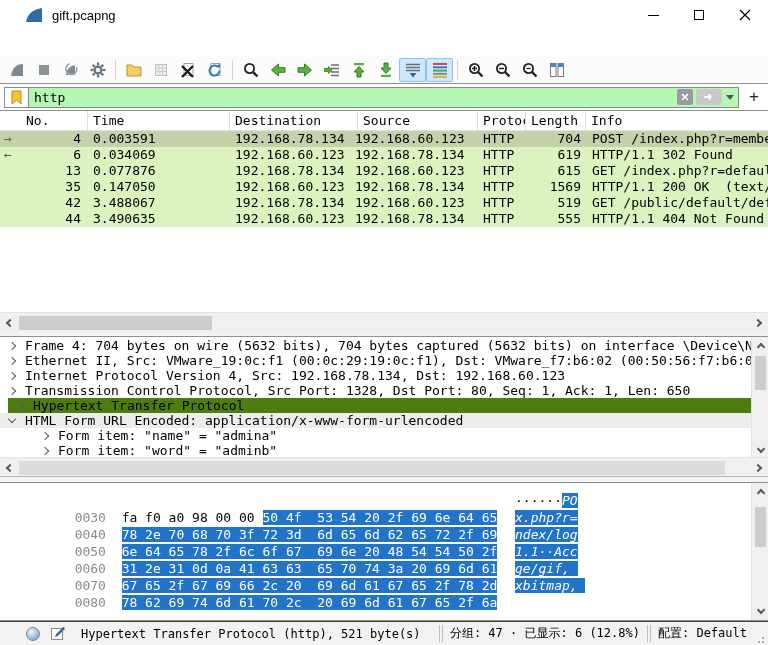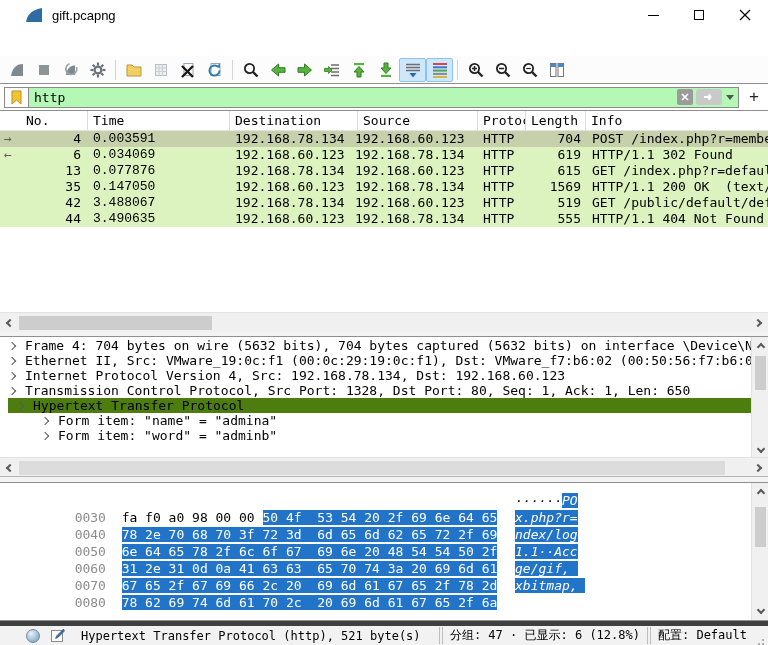--- a/index.html
+++ b/index.html
@@ -39,21 +39,21 @@
 
   
   .packet-pane { position:absolute; top:110px; left:0; right:0; height:222px; border-top:1px solid #8f8f8f; background:#fff; font-family:"DejaVu Sans Mono",monospace; font-size:13px; }
   .plist-header { display:flex; height:20px; line-height:19px; background:#fff; border-bottom:1px solid #e3e3e3; }
   .ph-cell { border-right:1px solid #dcdcdc; padding-left:5px; white-space:pre; overflow:hidden; }
   .prow { display:flex; height:16px; line-height:16px; background:#ddf3bf; }
   .prow.selected { background:#c6d1ab; }
   .pc { white-space:pre; overflow:hidden; }
   .c-no { width:88px; position:relative; text-align:right; padding-right:7px; }
   .c-no .marker { position:absolute; left:4px; top:0; color:#5f5f5f; }
-  .c-time { width:142px; padding-left:5px;font-family:Liberation Mono, monospace; }
+  .c-time { width:142px; padding-left:5px; }
   .c-src { width:120px; padding-left:5px; }
   .c-dst { width:128px; padding-left:5px; }
   .c-proto { width:48px; padding-left:5px; }
   .c-len { width:60px; text-align:right; padding-right:5px; }
   .c-info { flex:1; padding-left:6px; }
   .h-no { width:88px; padding-left:26px; }
   .h-time { width:142px; } .h-src { width:120px; } .h-dst { width:128px; } .h-proto { width:48px; } .h-len { width:60px; } .h-info { flex:1; border-right:none; }
 
   
   .sb-h { position:absolute; left:0; right:0; bottom:0; height:20px; background:#f0f0f0; border-top:1px solid #e2e2e2; }
@@ -86,21 +86,21 @@
   
   .hex-pane { position:absolute; top:482px; left:0; right:0; height:139px; border-top:1px solid #8f8f8f; border-bottom:1px solid #8f8f8f; background:#fff; font-family:"DejaVu Sans Mono",monospace; font-size:13px; }
   .hexrows { position:absolute; top:9px; left:0; right:17px; }
   .hexrow { position:relative; height:17px; line-height:17px; white-space:pre; }
   .hoff { display:inline-block; width:37px; margin-left:12px; margin-right:10px; color:#8c8c8c; }
   .pre { white-space:pre; }
   .sel { background:#2274c8; color:#fff; }
   .hascii { position:absolute; left:515px; top:0;font-style:italic; }
 
   
-  .statusbar { position:absolute; top:621px; left:0; right:0; height:24px; background:#f2f2f2; border-top:5px solid #404040; display:flex; align-items:center; font-family:"DejaVu Sans Mono",monospace; font-size:12px; }
+  .statusbar { position:absolute; top:621px; left:0; right:0; height:24px; background:#f2f2f2; border-top:1px solid #404040; display:flex; align-items:center; font-family:"DejaVu Sans Mono",monospace; font-size:12px; }
   .expert-circle { width:14px; height:14px; border-radius:50%; margin-left:26px; background:radial-gradient(circle at 35% 30%, #eaf3fb, #9dbbd6 60%, #7396b5); border:1px solid #6d8aa5; }
   .note-icon { margin-left:10px; }
   .sb-left-text { margin-left:16px; white-space:pre; }
   .sb-right { margin-left:auto; display:flex; align-items:center; height:100%; }
   .divider { width:4px; height:17px; border-left:1px solid #bdbdbd; border-right:1px solid #bdbdbd; margin:0 7px; }
   .grip { width:12px; height:12px; margin:8px 3px 0 6px; position:relative; }
   .grip i { position:absolute; width:2px; height:2px; background:#b0b0b0; }
 </style>
 </head>
 <body>
@@ -389,20 +389,21 @@
 
   <div class="splitter1"></div>
 
   <div class="details-pane">
     <div class="dlines">
       <div class="dline"><span class="chev"></span><span class="txt">Frame 4: 704 bytes on wire (5632 bits), 704 bytes captured (5632 bits) on interface \Device\NPF_{AF6B2</span></div>
       <div class="dline"><span class="chev"></span><span class="txt">Ethernet II, Src: VMware_19:0c:f1 (00:0c:29:19:0c:f1), Dst: VMware_f7:b6:02 (00:50:56:f7:b6:02)</span></div>
       <div class="dline"><span class="chev"></span><span class="txt">Internet Protocol Version 4, Src: 192.168.78.134, Dst: 192.168.60.123</span></div>
       <div class="dline"><span class="chev"></span><span class="txt">Transmission Control Protocol, Src Port: 1328, Dst Port: 80, Seq: 1, Ack: 1, Len: 650</span></div>
       <div class="dline selected"><span class="chev"></span><span class="txt">Hypertext Transfer Protocol</span></div>
+      <div class="dline band"><span class="chev down"></span><span class="txt">HTML Form URL Encoded: application/x-www-form-urlencoded</span></div>
       <div class="dline ind1"><span class="chev"></span><span class="txt">Form item: "name" = "admina"</span></div>
       <div class="dline ind1"><span class="chev"></span><span class="txt">Form item: "word" = "adminb"</span></div>
     </div>
     <div class="sb-v d-vscroll">
       <div class="sb-arr" style="top:0;left:0;">
           <div class="ar ar-u"></div>
         </div>
       <div class="thumb-v" style="top:19px;height:34px;"></div>
       <div class="sb-arr" style="bottom:0;left:0;">
           <div class="ar ar-d"></div>

